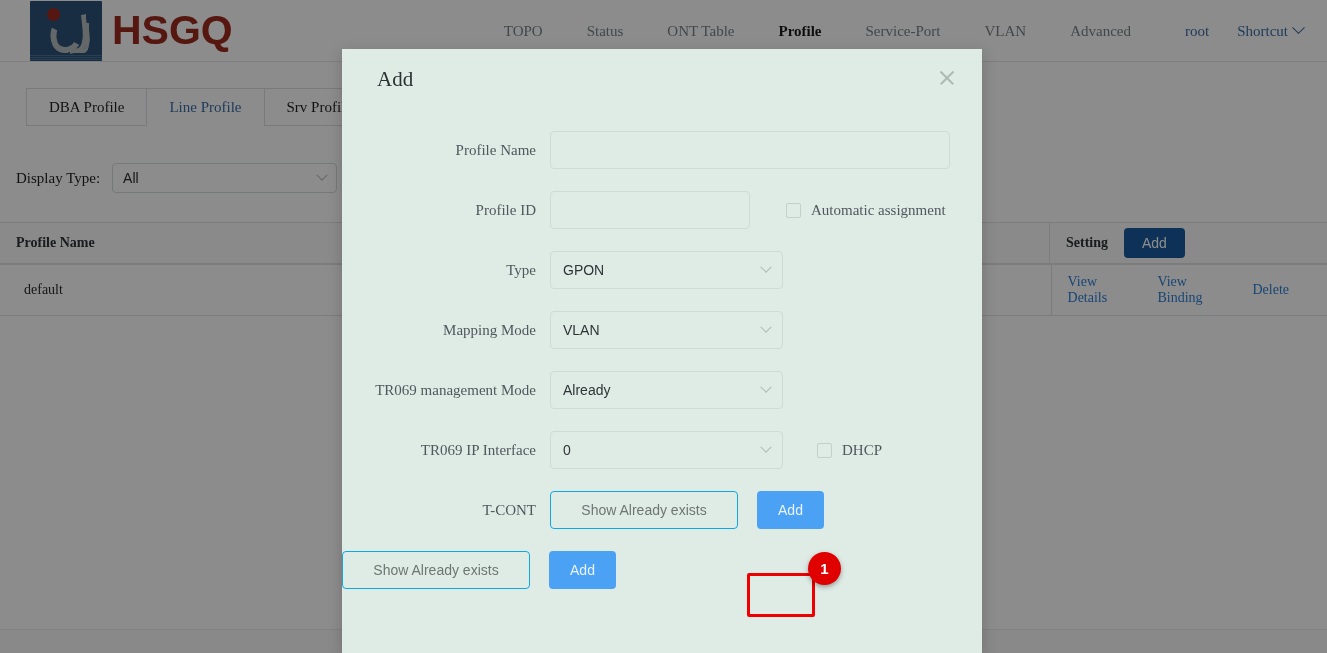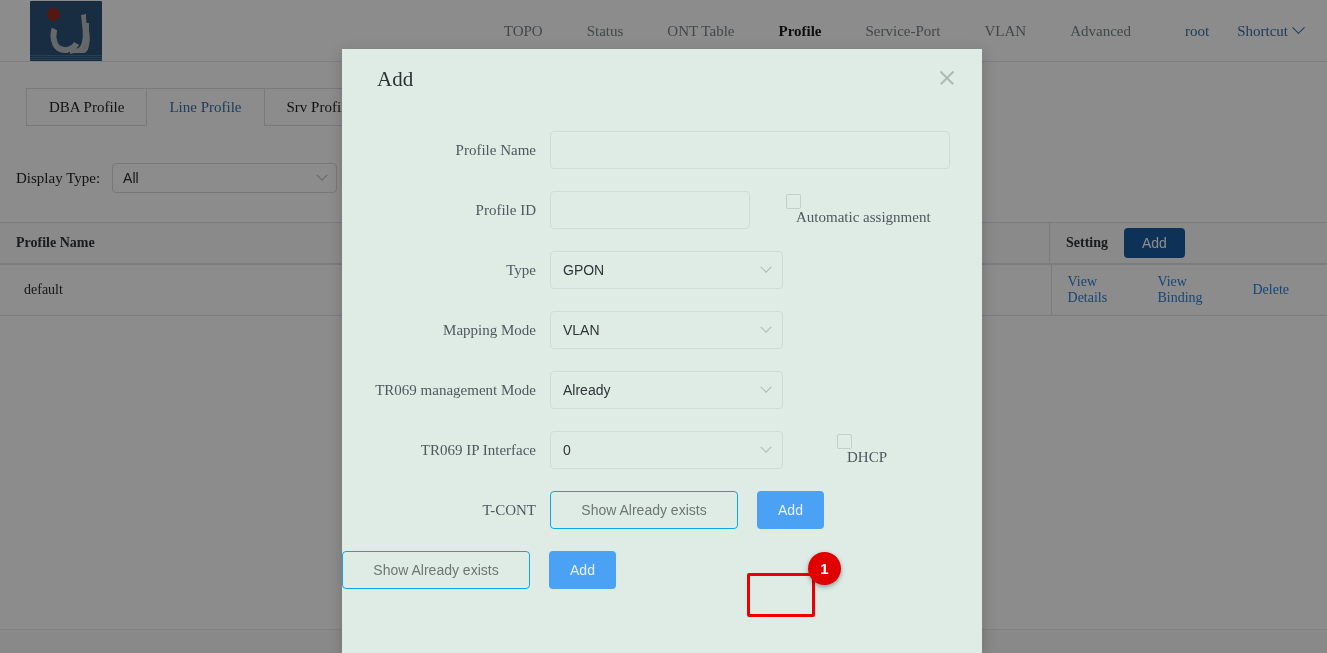--- a/index.html
+++ b/index.html
@@ -177,21 +177,21 @@
     width:233px; height:38px; border:1px solid #cfdad4; border-radius:4px;
     display:flex; align-items:center; padding:0 12px; cursor:pointer;
     font-size:14px; color:#2f3437; font-family:"Liberation Sans", sans-serif;
     background:transparent;
   }
   .fselect .caret {
     margin-left:auto; width:8px; height:8px;
     border-right:1.5px solid #aebab4; border-bottom:1.5px solid #aebab4;
     transform:rotate(45deg) translate(-2px,-2px);
   }
-  .chk-wrap { display:flex; align-items:flex-start; margin-left:36px;flex-direction:column; }
+  .chk-wrap { display:flex; align-items:center; margin-left:36px; }
   .chkbox {
     width:15px; height:15px; border:1px solid #c3cfc8; border-radius:2px;
     background:transparent; cursor:pointer;
   }
   .chk-label { margin-left:10px; font-size:15px; color:#4f585c; }
 
   .btn-ghost {
     height:38px; width:188px; border:1px solid #0ea5e9; border-radius:4px;
     background:transparent; font-size:14px; color:#6d7672; cursor:pointer;
     font-family:"Liberation Sans", sans-serif;
@@ -224,20 +224,21 @@
 
     <div class="topbar">
       <div class="logo-wrap">
         <div class="logo-mark">
           <span class="dot"></span>
           <span class="sw1"></span>
           <span class="sw2"></span>
           <span class="sw3"></span>
           <span class="base"></span>
         </div>
+        <div class="logo-text">HSGQ</div>
       </div>
 
       <nav class="nav">
         <a href="#">TOPO</a>
         <a href="#">Status</a>
         <a href="#">ONT Table</a>
         <a href="#" class="active">Profile</a>
         <a href="#">Service-Port</a>
         <a href="#">VLAN</a>
         <a href="#">Advanced</a>
@@ -338,21 +339,21 @@
           <span class="caret"></span>
         </div>
       </div>
 
       <div class="frow">
         <div class="flabel">TR069 IP Interface</div>
         <div class="fselect">
           <span>0</span>
           <span class="caret"></span>
         </div>
-        <div class="chk-wrap" style="margin-left:54px">
+        <div class="chk-wrap" style="margin-left:34px">
           <span class="chkbox"></span>
           <span class="chk-label">DHCP</span>
         </div>
       </div>
 
       <div class="frow">
         <div class="flabel">T-CONT</div>
         <button class="btn-ghost">Show Already exists</button>
         <button class="btn-blue">Add</button>
       </div>

